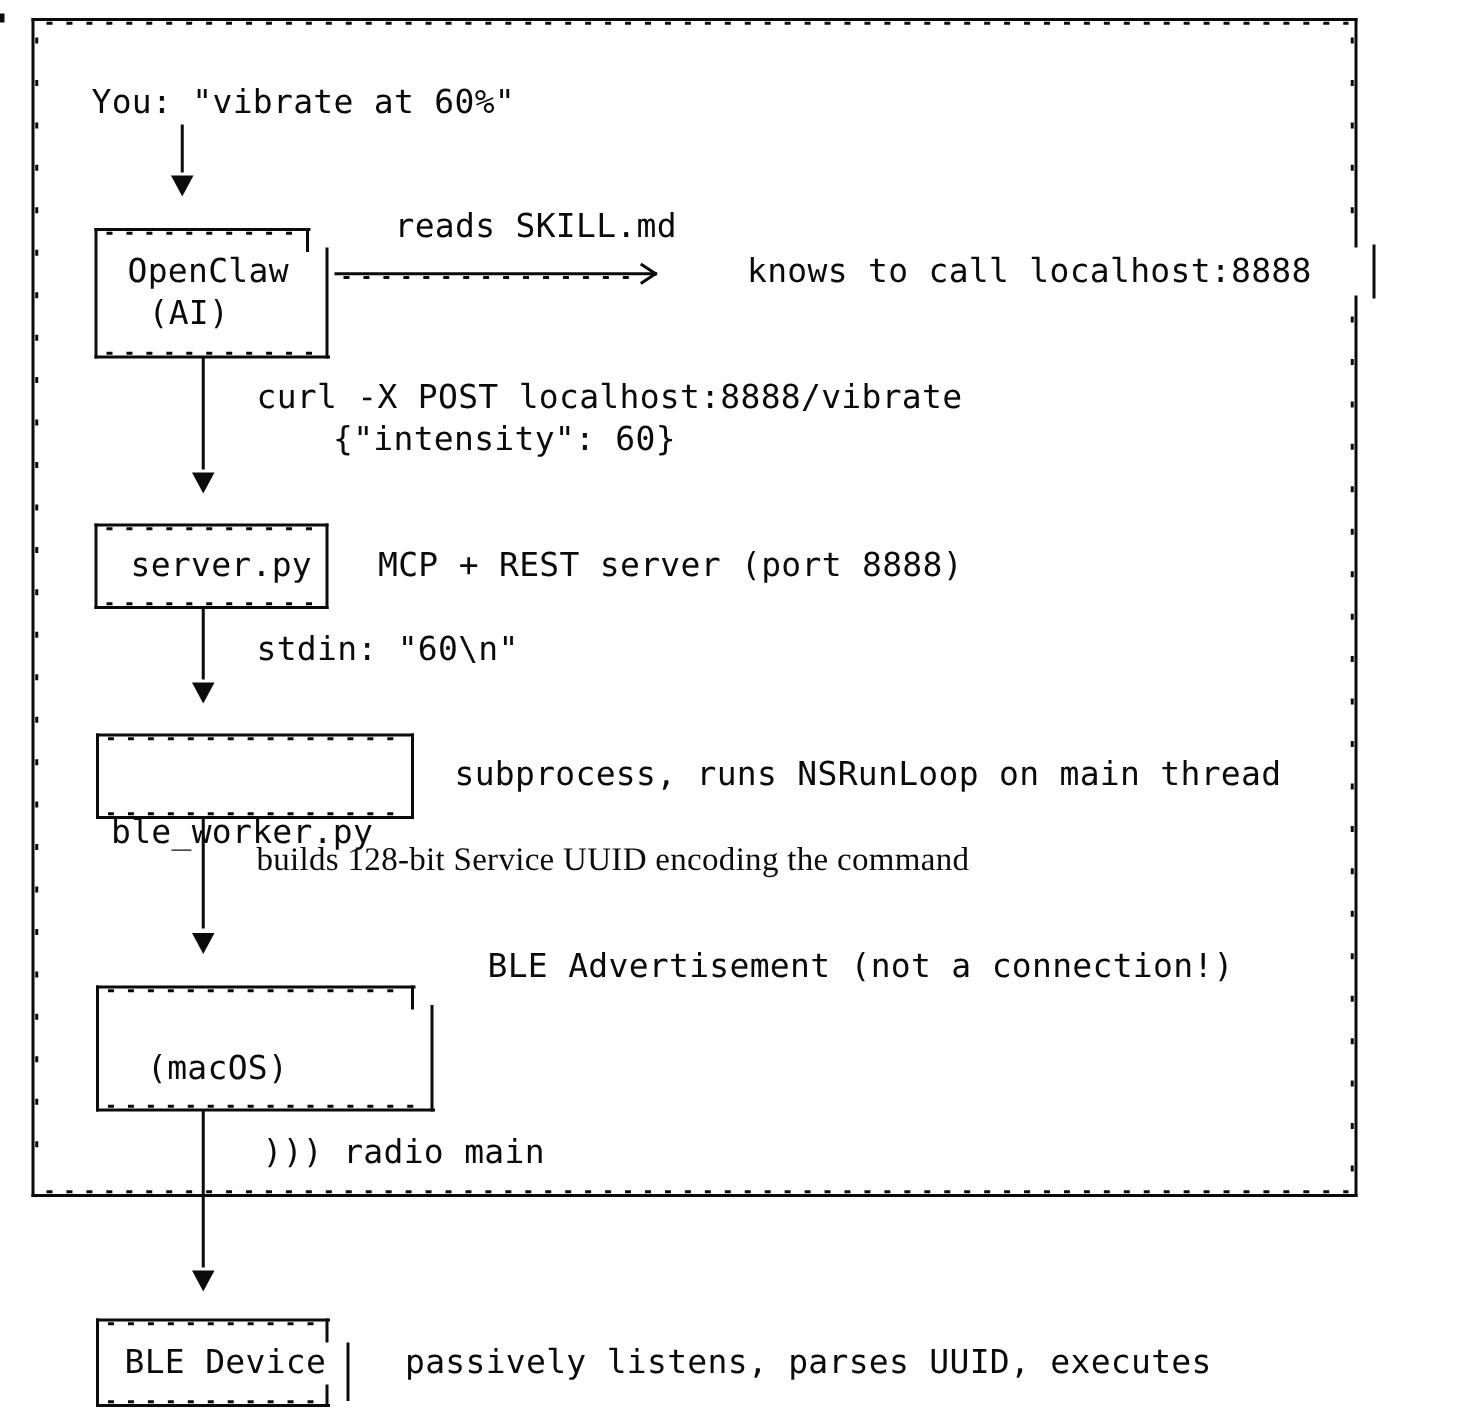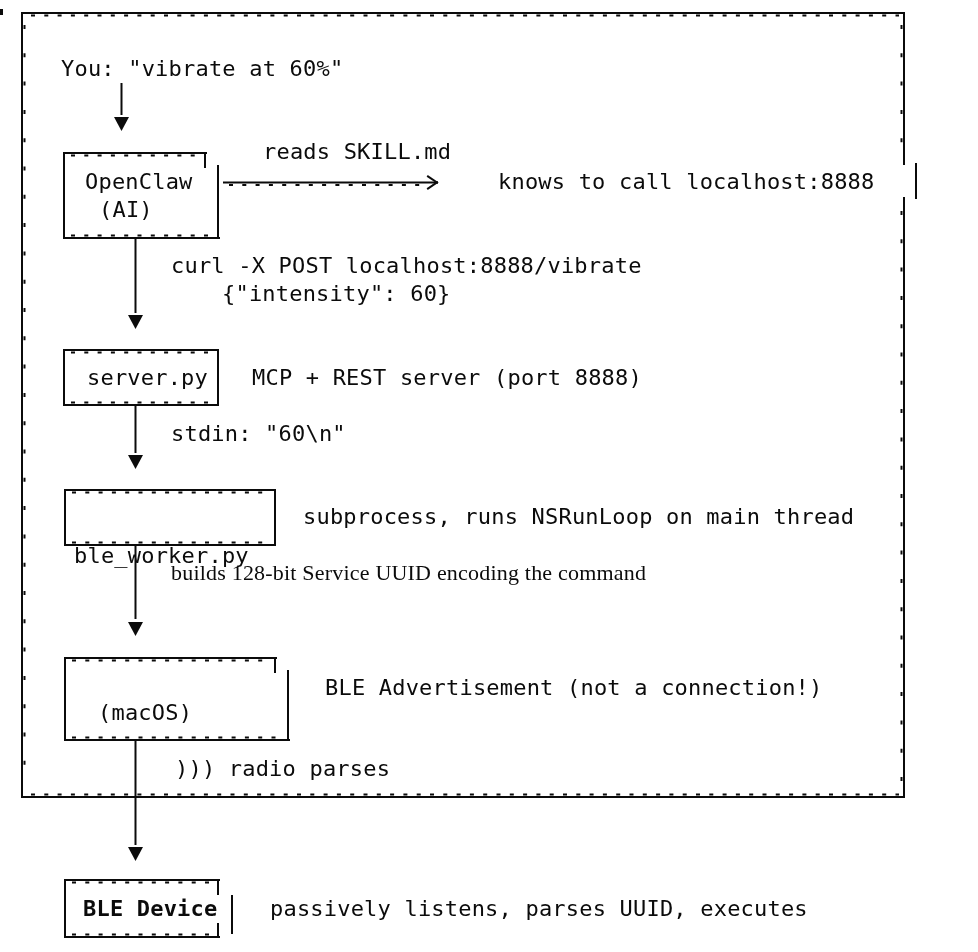--- a/index.html
+++ b/index.html
@@ -165,20 +165,20 @@
   <div class="t" style="left:252px; top:364px;">MCP + REST server (port 8888)</div>
 
   <div class="t" style="left:171px; top:420px;">stdin: "60\n"</div>
 
   <div class="t" style="left:74px;  top:503px;margin-top:39px;">ble_worker.py</div>
   <div class="t" style="left:303px; top:503px;">subprocess, runs NSRunLoop on main thread</div>
 
   <div class="t" style="left:171px; top:559px;font-family:Liberation Serif, serif;">builds 128-bit Service UUID encoding the command</div>
 
   <div class="t" style="left:98px;  top:699px;">(macOS)</div>
-  <div class="t" style="left:325px; top:674px;">BLE Advertisement (not a connection!)</div>
+  <div class="t" style="left:325px; top:631px;">BLE Advertisement (not a connection!)</div>
 
-  <div class="t" style="left:175px; top:755px;">))) radio parses</div>
+  <div class="t" style="left:175px; top:755px;">))) radio main</div>
 
-  <div class="t" style="left:83px;  top:895px;font-weight:bold;">BLE Device</div>
+  <div class="t" style="left:83px;  top:895px;">BLE Device</div>
   <div class="t" style="left:270px; top:895px;">passively listens, parses UUID, executes</div>
 
 </div>
 
 </body></html>

